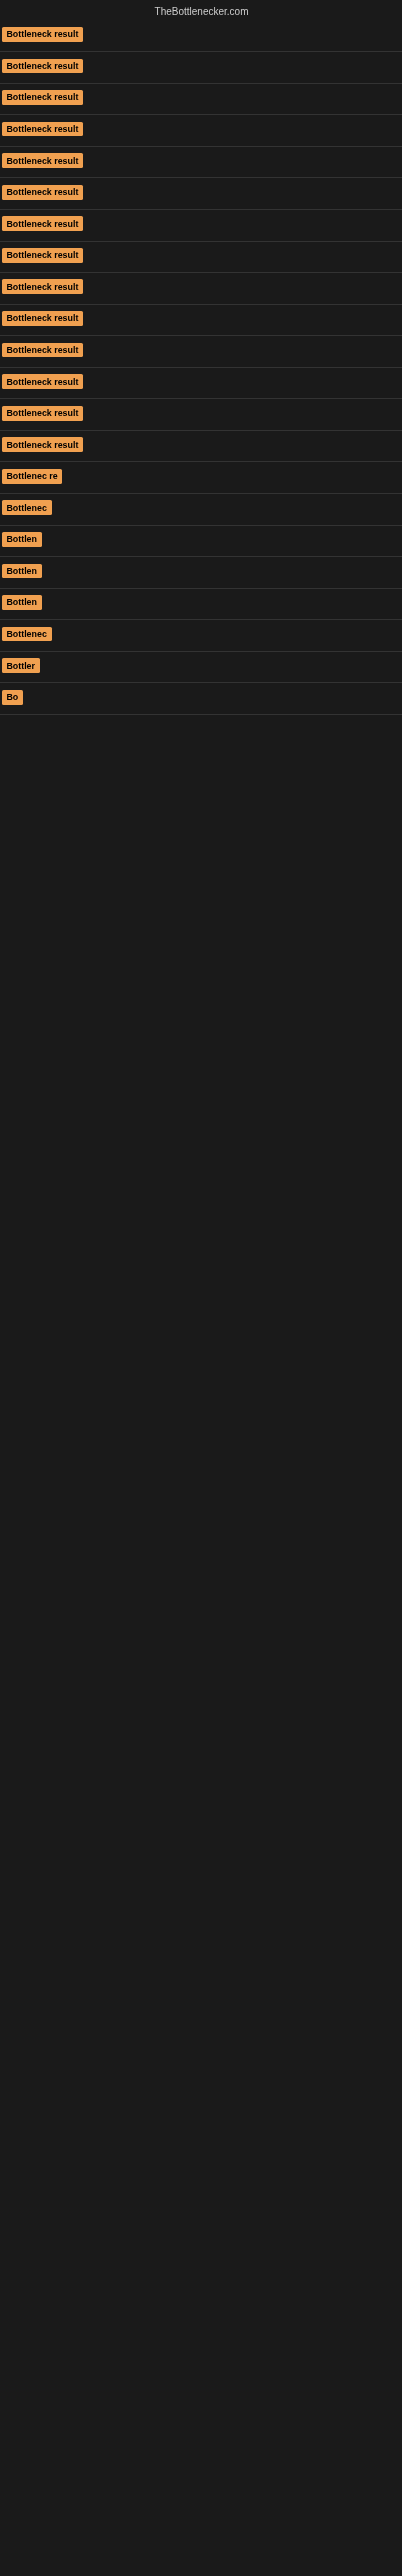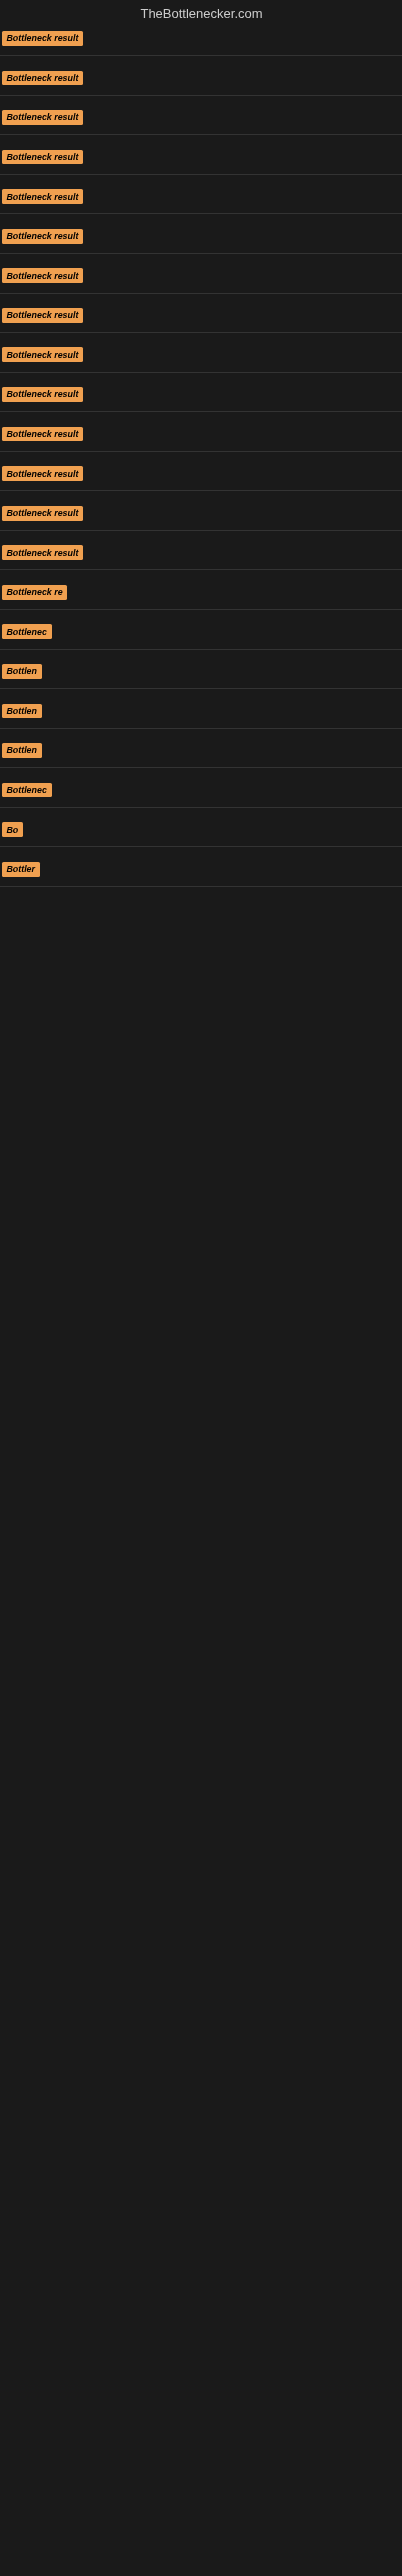--- a/index.html
+++ b/index.html
@@ -13,33 +13,32 @@
       min-height: 2576px;
       background-color: #1a1a1a;
       font-family: Arial, sans-serif;
       position: relative;
     }
 
     .site-header {
       text-align: center;
       padding: 6.4px 0 3.2px 0;
       color: #cccccc;
-      font-size: 13px;
+      font-size: 10px;
       font-weight: normal;
     }
 
     .bottleneck-items-container {
       padding: 0 0 0 0;
     }
 
     .bottleneck-item {
-      margin-bottom: 8px;
+      margin-bottom: 0;
       padding: 6.4px 0 6.4px 1.6px;
       border-bottom: 0.8px solid #333;
-      font-style: italic;
     }
 
     .bottleneck-badge {
       display: inline-block;
       background-color: #f0a050;
       color: #000000;
       font-size: 8.9px;
       font-weight: bold;
       padding: 2.4px 4.8px;
       border-radius: 1.6px;
@@ -63,23 +62,23 @@
       <div class="bottleneck-item"><span class="bottleneck-badge" style="max-width: 97px;">Bottleneck result</span></div>
       <div class="bottleneck-item"><span class="bottleneck-badge" style="max-width: 97px;">Bottleneck result</span></div>
       <div class="bottleneck-item"><span class="bottleneck-badge" style="max-width: 97px;">Bottleneck result</span></div>
       <div class="bottleneck-item"><span class="bottleneck-badge" style="max-width: 97px;">Bottleneck result</span></div>
       <div class="bottleneck-item"><span class="bottleneck-badge" style="max-width: 97px;">Bottleneck result</span></div>
       <div class="bottleneck-item"><span class="bottleneck-badge" style="max-width: 97px;">Bottleneck result</span></div>
       <div class="bottleneck-item"><span class="bottleneck-badge" style="max-width: 97px;">Bottleneck result</span></div>
       <div class="bottleneck-item"><span class="bottleneck-badge" style="max-width: 97px;">Bottleneck result</span></div>
       <div class="bottleneck-item"><span class="bottleneck-badge" style="max-width: 97px;">Bottleneck result</span></div>
       <div class="bottleneck-item"><span class="bottleneck-badge" style="max-width: 97px;">Bottleneck result</span></div>
-      <div class="bottleneck-item"><span class="bottleneck-badge" style="max-width: 81px;">Bottleneck re</span></div>
+      <div class="bottleneck-item"><span class="bottleneck-badge" style="max-width: 81px;">Bottlenec re</span></div>
       <div class="bottleneck-item"><span class="bottleneck-badge" style="max-width: 64px;">Bottlenec</span></div>
       <div class="bottleneck-item"><span class="bottleneck-badge" style="max-width: 50px;">Bottlen</span></div>
       <div class="bottleneck-item"><span class="bottleneck-badge" style="max-width: 50px;">Bottlen</span></div>
       <div class="bottleneck-item"><span class="bottleneck-badge" style="max-width: 43px;">Bottlen</span></div>
       <div class="bottleneck-item"><span class="bottleneck-badge" style="max-width: 64px;">Bottlenec</span></div>
+      <div class="bottleneck-item"><span class="bottleneck-badge" style="max-width: 47px;">Bottler</span></div>
       <div class="bottleneck-item"><span class="bottleneck-badge" style="max-width: 22.5px;">Bo</span></div>
-      <div class="bottleneck-item"><span class="bottleneck-badge" style="max-width: 47px;">Bottler</span></div>
     </div>
 </div>
 
 
 </body></html>

